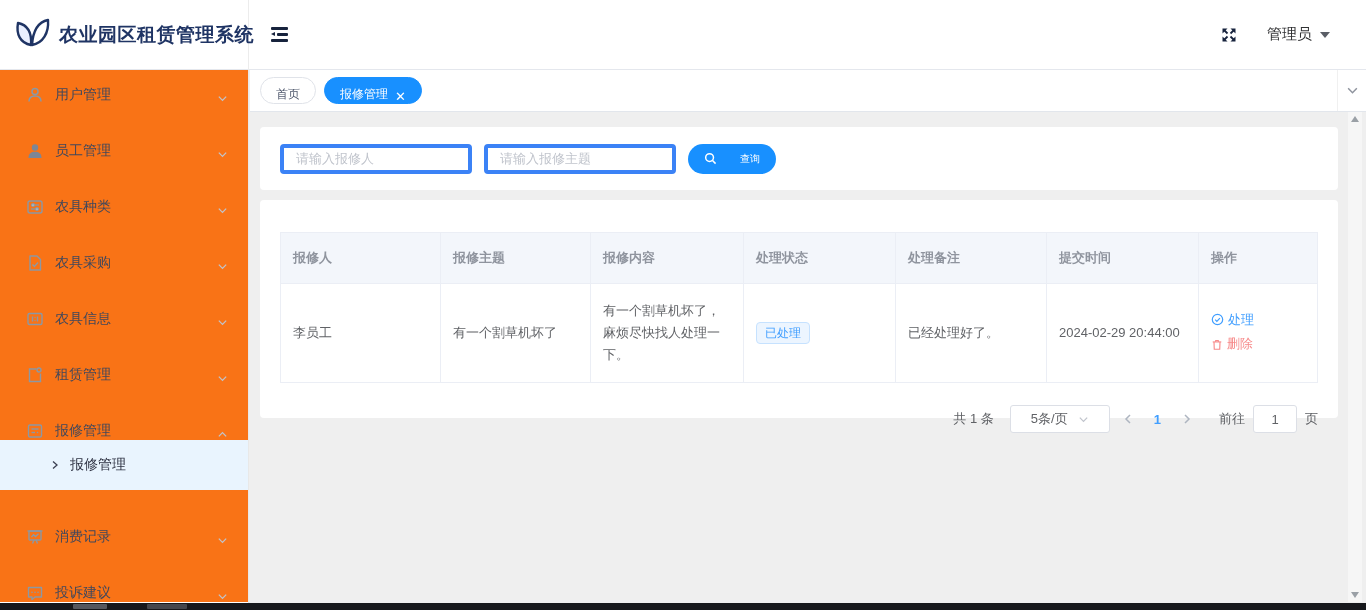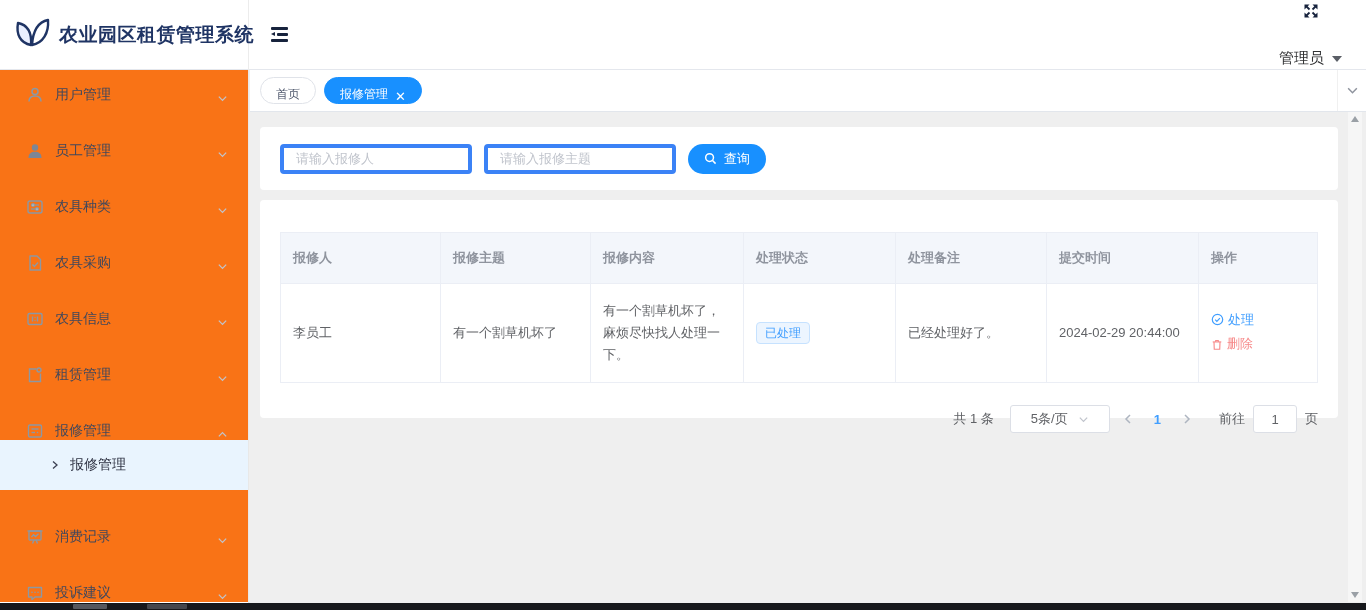--- a/index.html
+++ b/index.html
@@ -8,21 +8,21 @@
 
   
   .header { position:absolute; top:0; left:0; width:1366px; height:70px; background:#fff; border-bottom:1px solid #e4e7ed; display:flex; align-items:center; z-index:30; }
   .logo-area { width:249px; height:70px; display:flex; align-items:center; padding-left:13px; border-right:1px solid #ececec; flex:none; }
   .logo-svg { width:40px; height:40px; flex:none; }
   .app-title { font-size:19px; font-weight:bold; color:#1f3464; margin-left:6px; letter-spacing:0.5px; white-space:nowrap; }
   .fold-btn { margin-left:22px; width:22px; height:22px; display:flex; flex-direction:column; justify-content:center; gap:3px; cursor:pointer; }
   .fold-btn .bar { height:3px; background:#17233d; width:17px; border-radius:1px; }
   .fold-btn .bar.mid { width:11px; margin-left:6px; position:relative; }
   .fold-btn .bar.mid:before { content:""; position:absolute; left:-6px; top:-1px; border-top:2.5px solid transparent; border-bottom:2.5px solid transparent; border-right:4px solid #17233d; }
-  .header-right { margin-left:auto; display:flex; align-items:center; padding-right:24px; gap:28px;flex-direction:column; }
+  .header-right { margin-left:auto; display:flex; align-items:center; padding-right:36px; gap:28px; }
   .fullscreen-btn { width:20px; height:20px; cursor:pointer; }
   .user-dropdown { display:flex; align-items:center; gap:8px; cursor:pointer; }
   .user-name { font-size:15px; color:#303133; }
   .caret-down { width:0; height:0; border-left:5px solid transparent; border-right:5px solid transparent; border-top:6px solid #5a5e66; }
 
   
   .sidebar { position:absolute; top:70px; left:0; width:249px; bottom:7px; background:#fff; border-right:1px solid #e8e8e8; overflow:hidden; z-index:20; }
   .menu { margin-top:-22px; }
   .menu-item { height:56px; display:flex; align-items:flex-end; padding:0 20px 0 26px; cursor:pointer; background:#f97316; }
   .menu-item .m-icon { width:18px; height:18px; flex:none; margin-right:11px; }
@@ -37,21 +37,21 @@
   .tabbar { position:relative; height:42px; background:#fff; border-bottom:1px solid #e2e6ec; display:flex; align-items:center; padding-left:10px; gap:8px; }
   .tab { height:27px; border-radius:14px; border:1px solid #e0e3e9; background:#fff; color:#515a6e; font-size:12px; display:flex; align-items:flex-end; padding:0 15px; cursor:pointer; }
   .tab.active { background:#1890ff; border-color:#1890ff; color:#fff; gap:7px; }
   .tab .close-x { font-size:13px; line-height:1; color:#fff; cursor:pointer; }
   .tab-dropdown { position:absolute; right:0; top:0; width:29px; height:41px; background:#fff; border-left:1px solid #f0f0f0; display:flex; align-items:center; justify-content:center; cursor:pointer; }
 
   .card { background:#fff; border-radius:4px; margin:0 28px 0 10px; }
   .search-card { margin-top:15px; height:63px; display:flex; align-items:center; padding:0 20px; gap:12px; }
   .s-input { width:192px; height:30px; border:4px solid #3b82f6; border-radius:4px; padding:0 12px; font-size:13px; color:#606266; outline:none; font-family:inherit; }
   .s-input::placeholder { color:#c0c4cc; }
-  .query-btn { height:30px; border:none; border-radius:15px; background:#1890ff; color:#fff; font-size:13px; padding:0 16px; display:flex; align-items:center; gap:7px; cursor:pointer; font-family:inherit; }
+  .query-btn { height:30px; border:none; border-radius:15px; background:#1890ff; color:#fff; font-size:10px; padding:0 16px; display:flex; align-items:center; gap:23px; cursor:pointer; font-family:inherit; }
 
   .table-card { margin-top:10px; height:218px; padding:32px 20px 0; }
   table.grid { width:100%; border-collapse:collapse; table-layout:fixed; }
   .grid th, .grid td { border:1px solid #ebeef5; font-weight:normal; text-align:left; padding:16px 12px; }
   .grid th { height:38px; background:#f3f6fb; color:#8f949e; font-size:13px; font-weight:bold; }
   .grid td { height:58px; color:#606266; font-size:13px; line-height:22px; }
   .tag-status { display:inline-block; background:#ecf5ff; border:1px solid #c6e2ff; color:#409eff; font-size:12px; line-height:20px; padding:0 8px; border-radius:4px; }
   .op-link { display:inline-flex; align-items:center; gap:4px; font-size:13px; cursor:pointer; }
   .op-process { color:#409eff; margin-right:10px; }
   .op-delete { color:#f78989; }

